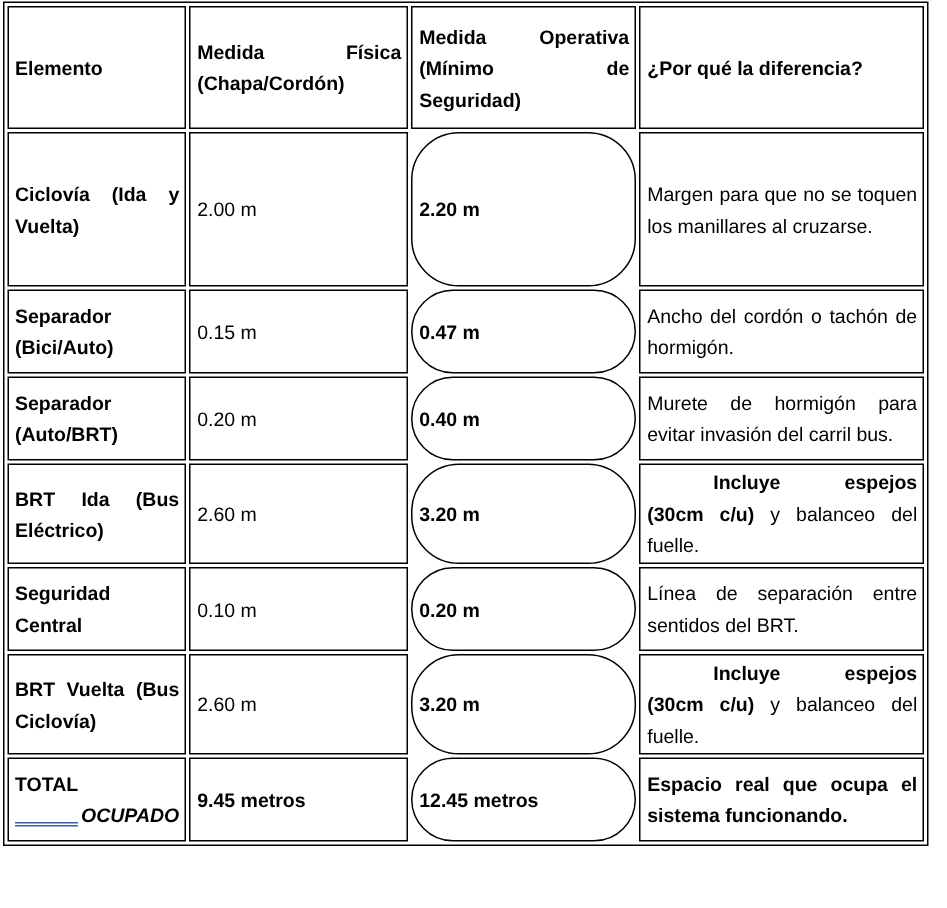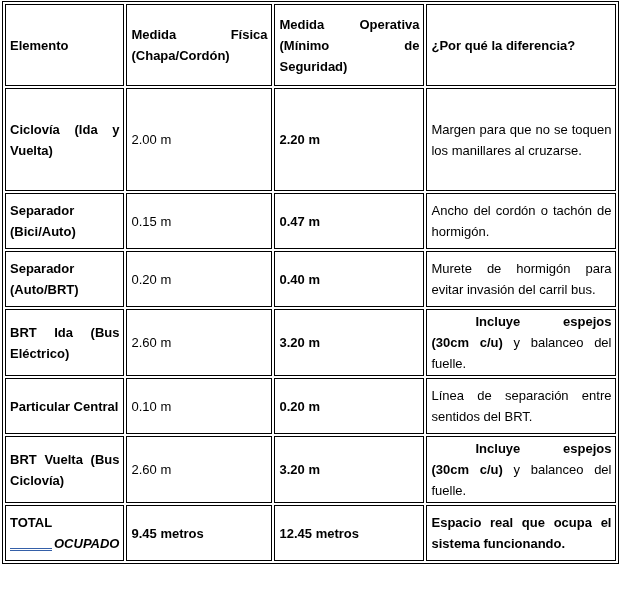--- a/index.html
+++ b/index.html
@@ -30,21 +30,21 @@
     line-height: 21px;
     color: #000000;
     text-align: justify;
     overflow: hidden;
     background: #ffffff;
   }
   .word-table th {
     font-weight: bold;
   }
   .c-elemento { font-weight: bold; }
-  .c-operativa { font-weight: bold; }
+  .c-operativa { font-weight: bold; border-radius: 32px; }
   .bold { font-weight: bold; padding-left: 44px; }
   .bold-cell { font-weight: bold; }
   .rh-header { height: 82px; }
   .rh-tall   { height: 103px; }
   .rh-std    { height: 56px; }
   .total-underline {
     font-weight: bold;
     border-bottom: 3px double #3560a8;
     padding-bottom: 18px;
   }
@@ -92,21 +92,21 @@
       </tr>
 
       <tr class="rh-std">
         <td class="c-elemento">BRT Ida (Bus Eléctrico)</td>
         <td>2.60 m</td>
         <td class="c-operativa">3.20 m</td>
         <td><span class="bold">Incluye espejos (30cm c/u)</span><span> y balanceo del fuelle.</span></td>
       </tr>
 
       <tr class="rh-std">
-        <td class="c-elemento">Particular Central</td>
+        <td class="c-elemento">Seguridad Central</td>
         <td>0.10 m</td>
         <td class="c-operativa">0.20 m</td>
         <td>Línea de separación entre sentidos del BRT.</td>
       </tr>
 
       <tr class="rh-std">
         <td class="c-elemento">BRT Vuelta (Bus Ciclovía)</td>
         <td>2.60 m</td>
         <td class="c-operativa">3.20 m</td>
         <td><span class="bold">Incluye espejos (30cm c/u)</span><span> y balanceo del fuelle.</span></td>

